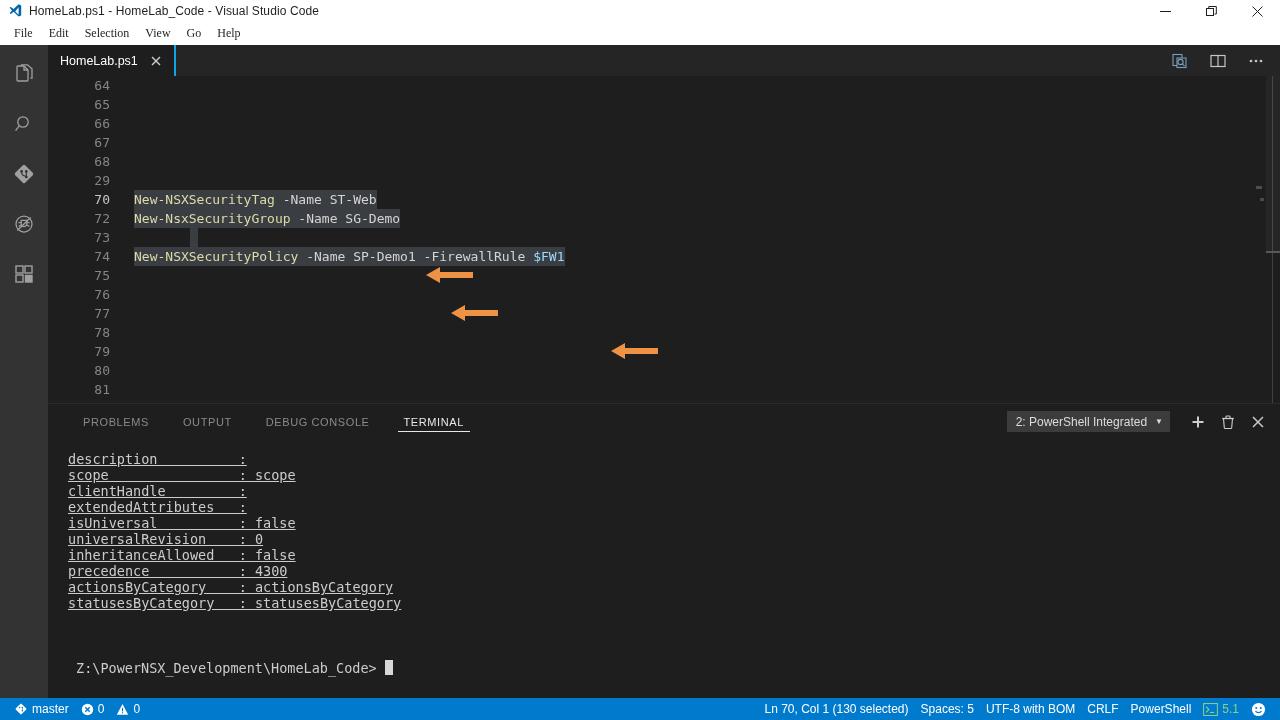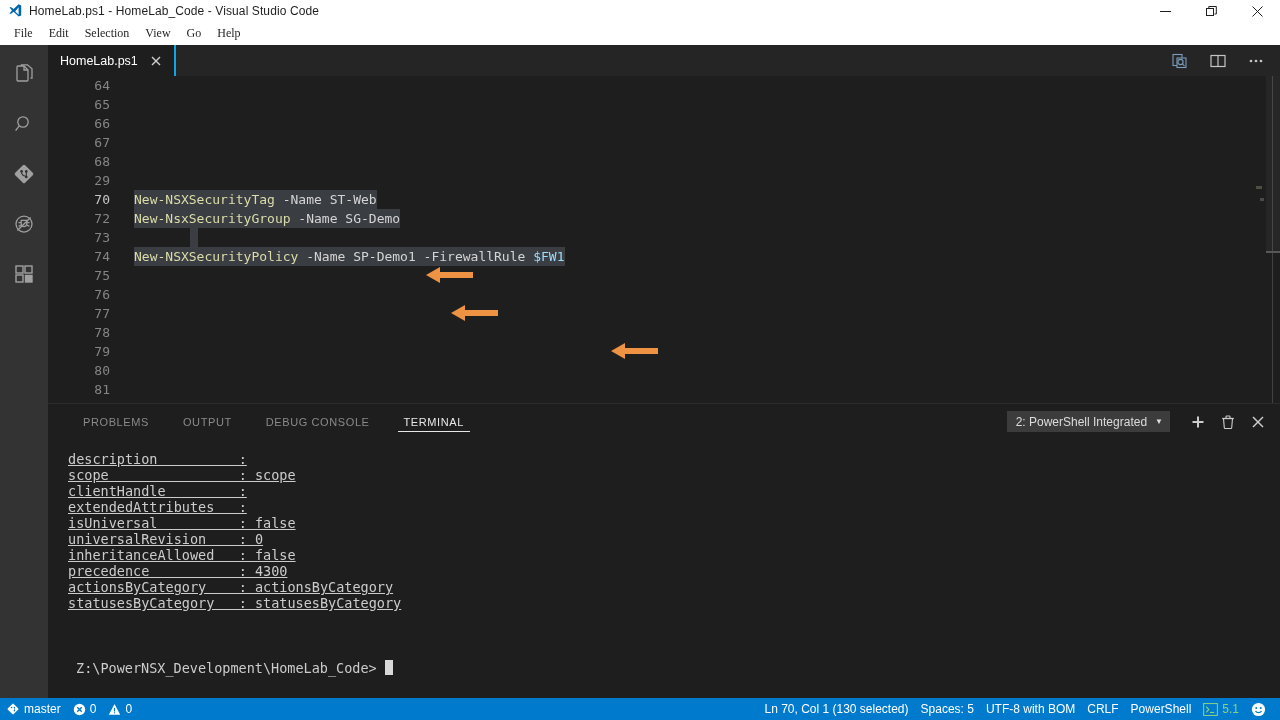--- a/index.html
+++ b/index.html
@@ -366,21 +366,21 @@
   
   .statusbar {
     height: 22px;
     flex: 0 0 22px;
     background: #007acc;
     display: flex;
     align-items: center;
     color: #ffffff;
     font-size: 12px;
   }
-  .sb-left { display: flex; align-items: center; }
+  .sb-left { display: flex; align-items: center; padding-left: 8px; }
   .sb-right { display: flex; align-items: center; margin-left: auto; padding-right: 8px; }
   .sb-item {
     display: flex;
     align-items: center;
     padding: 0 6px;
     height: 22px;
     white-space: nowrap;
     gap: 4px;
   }
   .sb-item svg { display:block; }

